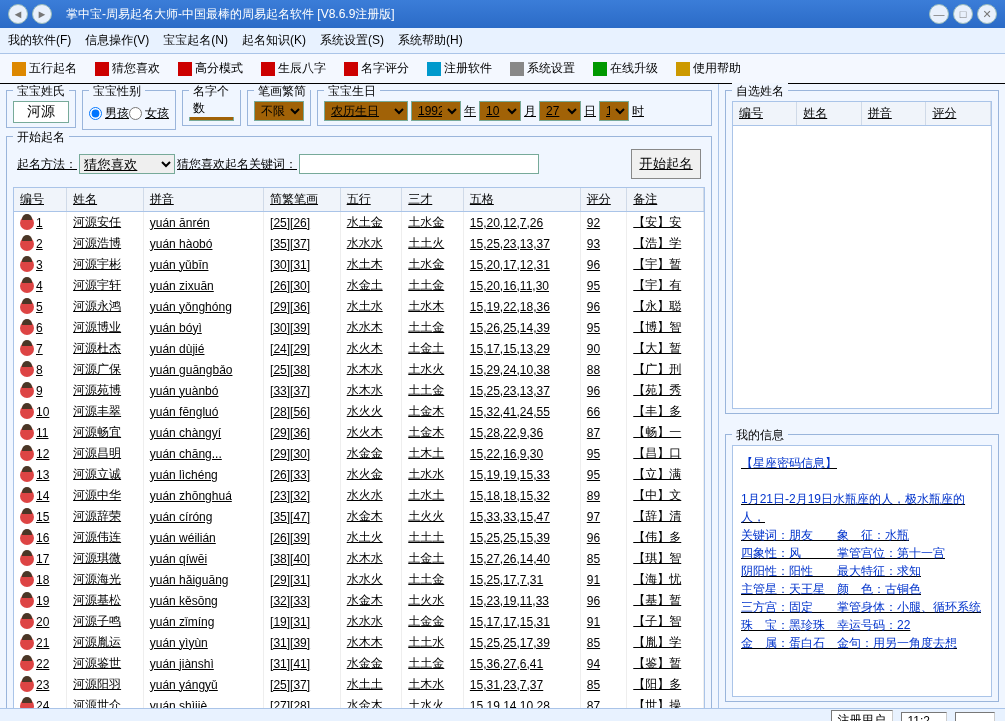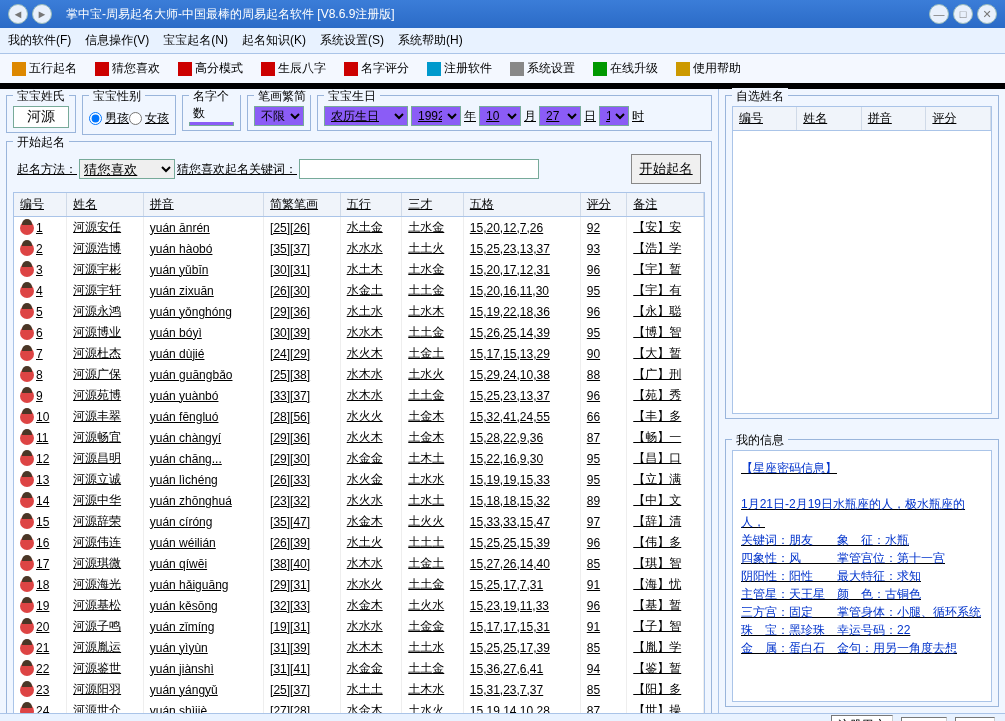--- a/index.html
+++ b/index.html
@@ -4,34 +4,34 @@
 <style>
 * { box-sizing: border-box; margin: 0; padding: 0; }
 body { font-family: "Microsoft YaHei", SimSun, Arial, sans-serif; font-size: 12px; background: #fff; width: 1005px; height: 721px; overflow: hidden; }
 .titlebar { background: linear-gradient(to bottom, #3b7dd8, #2b6bc7); color: #fff; height: 28px; display: flex; align-items: center; padding: 0 8px; justify-content: space-between; }
 .titlebar-left { display: flex; align-items: center; gap: 6px; }
 .titlebar-btns { display: flex; gap: 4px; }
 .titlebar-nav { display: flex; gap: 4px; margin-right: 8px; }
 .circ-btn { width: 20px; height: 20px; border-radius: 50%; background: #e8f0fc; border: 1px solid #9bb; display: flex; align-items: center; justify-content: center; color: #777; font-size: 11px; cursor: pointer; }
 .menubar { background: #e8f2ff; padding: 4px 8px; display: flex; gap: 14px; border-bottom: 1px solid #aac4e8; }
 .menu-item { cursor: pointer; color: #000; }
-.toolbar { background: #f4f8ff; padding: 4px 8px; display: flex; gap: 10px; border-bottom: 6px solid #000000; align-items: center; flex-wrap: wrap; }
+.toolbar { background: #f4f8ff; padding: 4px 8px; display: flex; gap: 10px; border-bottom: 1px solid #000000; align-items: center; flex-wrap: wrap; }
 .tool-btn { display: flex; align-items: center; gap: 3px; cursor: pointer; padding: 2px 4px; }
 .tool-icon { width: 14px; height: 14px; display: inline-block; }
 .main { display: flex; height: 624px; text-decoration: underline; }
 .left-pane { flex: 1; padding: 6px; background: #f0f6ff; border-right: 1px solid #aac4e8; display: flex; flex-direction: column; overflow: hidden; }
 .right-pane { width: 286px; padding: 6px; background: #f0f6ff; display: flex; flex-direction: column; gap: 20px; }
 .fieldset { border: 1px solid #9ab5db; background: #f0f6ff; padding: 4px 6px; position: relative; }
 .legend { position: absolute; top: -8px; left: 6px; background: #f0f6ff; padding: 0 4px; font-size: 12px; }
 .input-row { display: flex; gap: 6px; margin-bottom: 6px; align-items: flex-start; }
 .input-row .fieldset { padding-top: 10px; }
 .surname-input { width: 56px; height: 22px; border: 1px solid #7a9; font-size: 14px; text-align: center; }
 .radio-group { display: flex; align-items: center; height: 24px; }
 .radio-item { display: flex; align-items: center; gap: 3px; cursor: pointer; }
-.select { border: 1px solid #7a9; background: #8b5cf6; height: 20px; padding: 0 2px; font-size: 12px; }
+.select { border: 1px solid #7a9; background: #a16207; height: 20px; padding: 0 2px; font-size: 12px; }
 .birth-row { display: flex; gap: 3px; align-items: center; }
 .birth-row select { width: 50px; }
 .start-section { flex: 1; display: flex; flex-direction: column; }
 .search-row { display: flex; align-items: center; gap: 2px; padding: 8px 4px; }
 .search-input { flex: 1; max-width: 240px; height: 20px; border: 1px solid #7a9; padding: 0 4px; }
 .method-select { width: 96px; height: 20px; border: 1px solid #7a9; }
 .start-btn { width: 70px; height: 30px; border: 1px solid #888; background: #f0f0f0; cursor: pointer; margin-left: auto; }
 .table-container { flex: 1; background: #fff; border: 1px solid #aac4e8; overflow: auto; }
 table { border-collapse: collapse; width: 100%; font-size: 12px; }
 th { background: #f0f4fa; text-align: left; padding: 3px 6px; border-right: 1px solid #d0dae8; border-bottom: 1px solid #aac4e8; font-weight: normal; position: sticky; top: 0; }

